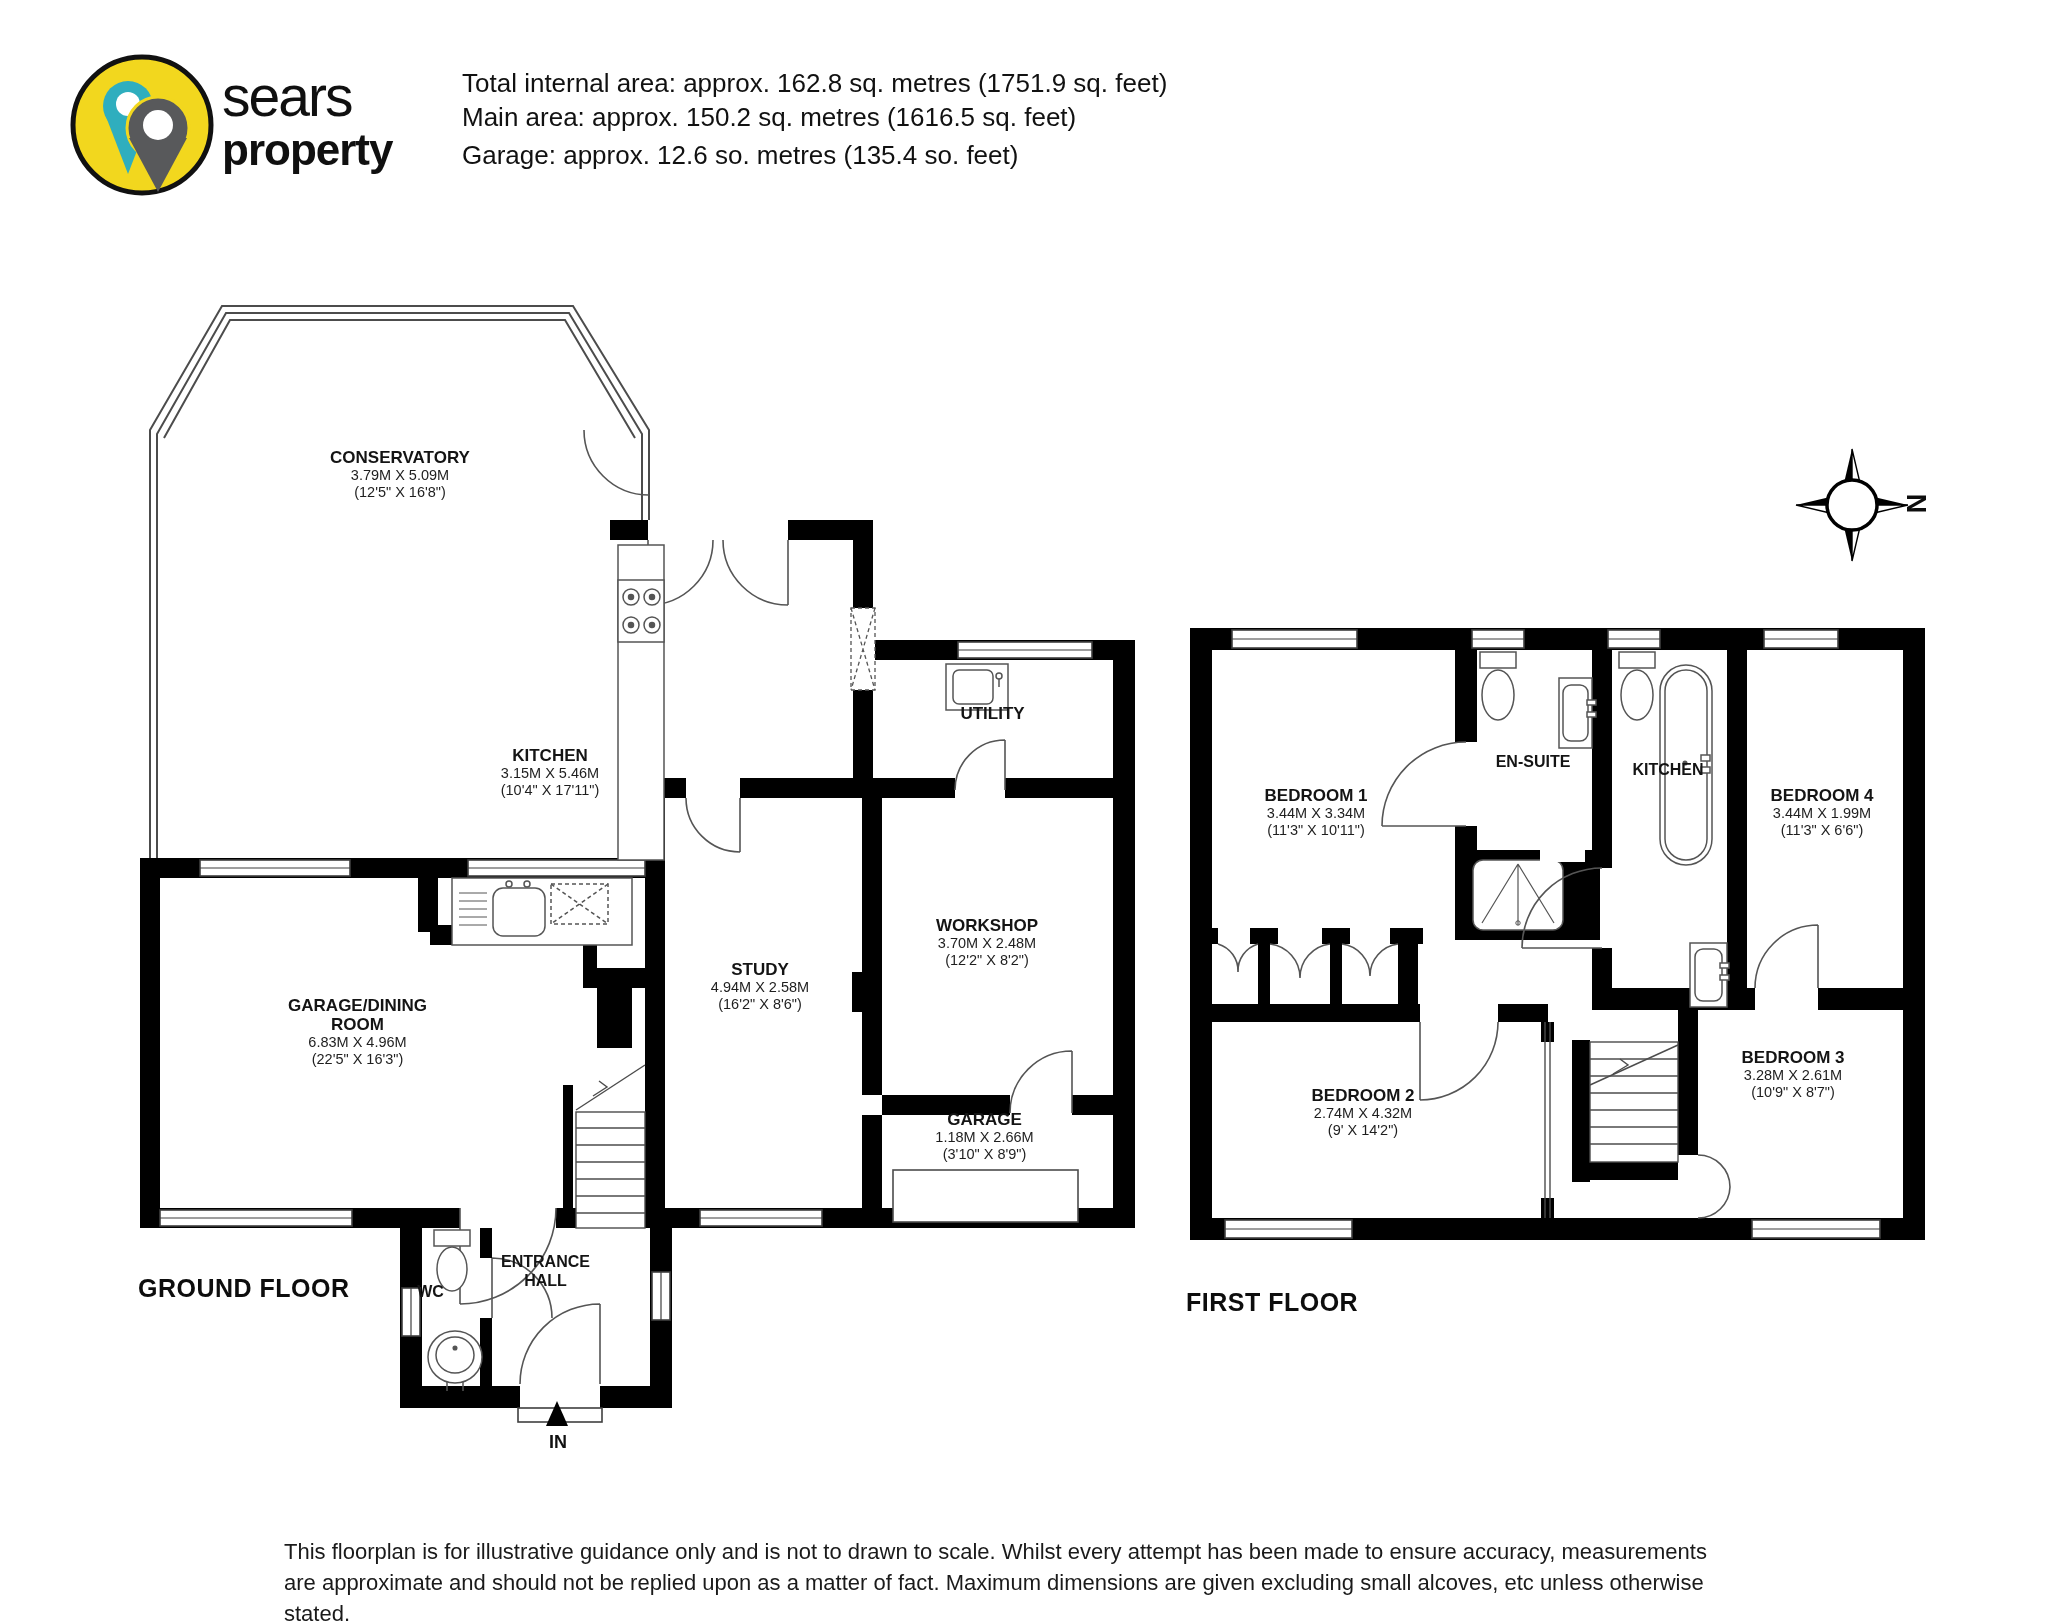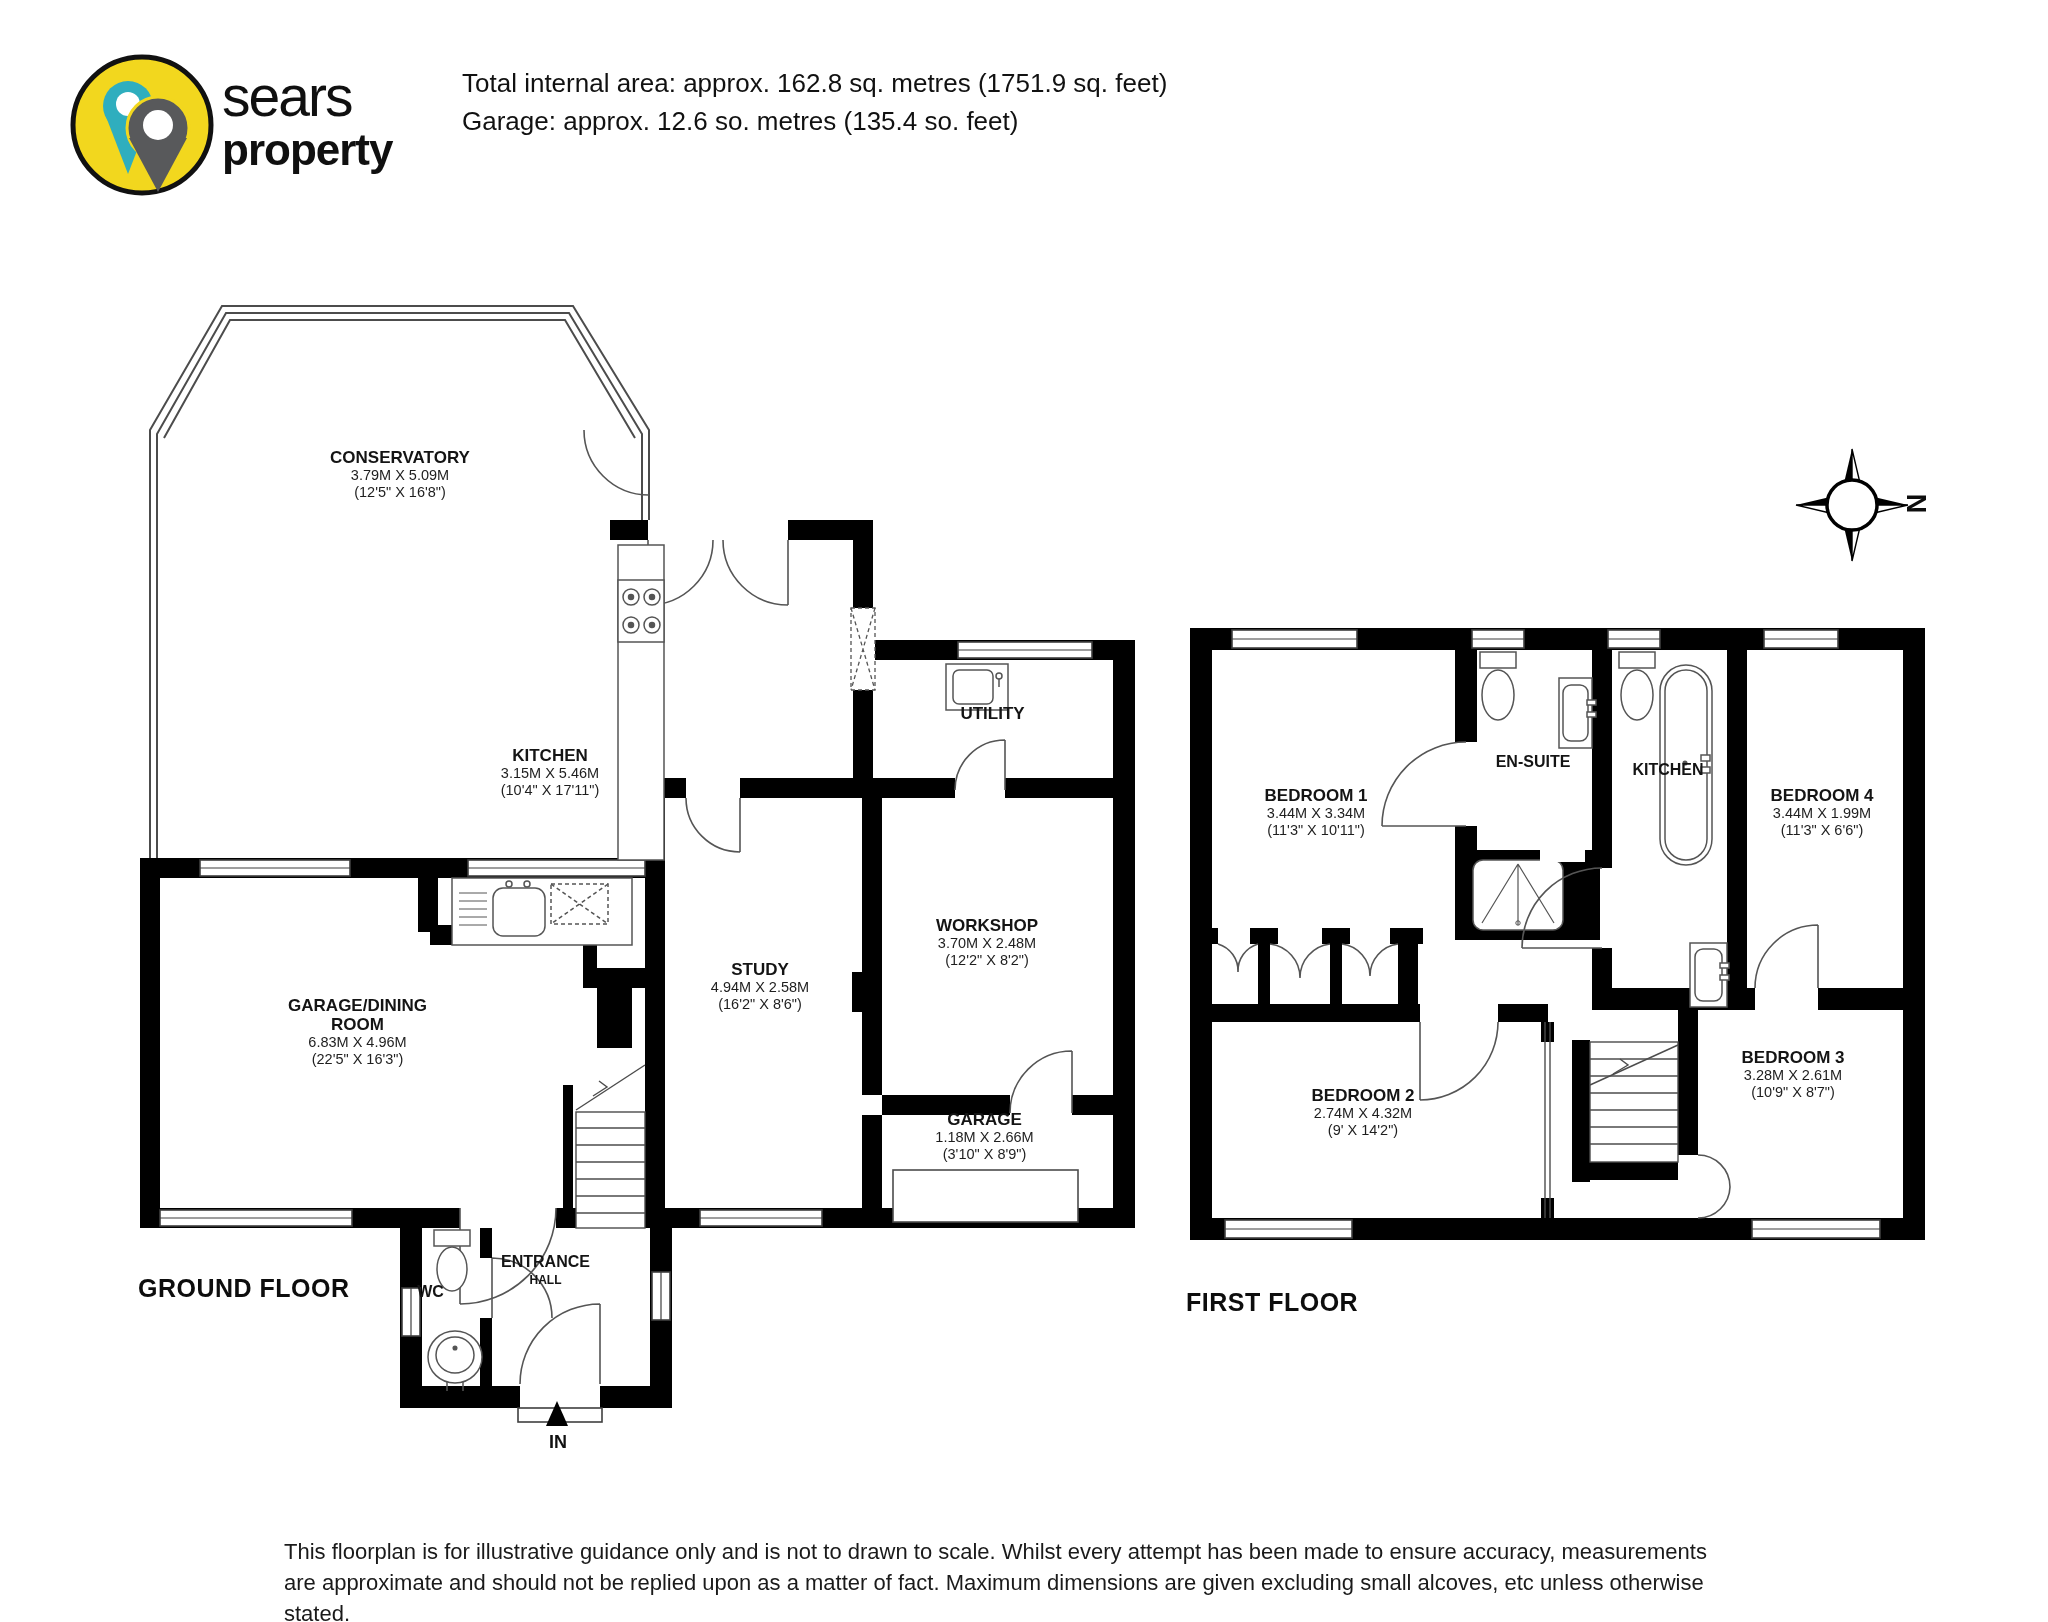--- a/index.html
+++ b/index.html
@@ -39,20 +39,21 @@
     <polygon points="61,86 119,86 90,140" fill="#58595B"></polygon>
     <circle cx="90" cy="73" r="15" fill="#fff"></circle>
   </g>
 </svg>
 <div class="brand">
   <div class="b1">sears</div>
   <div class="b2">property</div>
 </div>
 <div class="head">
   <div class="sub">Total internal area: approx. 162.8 sq. metres (1751.9 sq. feet)</div>
+  <div class="sub" style="margin-top:0">Main area: approx. 150.2 sq. metres (1616.5 sq. feet)</div>
   <div class="sub" style="margin-top:4px">Garage: approx. 12.6 so. metres (135.4 so. feet)</div>
 </div>
 
 <svg style="left:135px;top:295px" width="1010" height="1150" viewBox="0 0 1010 1150">
 
   <g fill="none" stroke="#4c4c4c" stroke-width="2">
     <path d="M 15 573 L 15 135 L 87 11 L 438 11 L 514 135 L 514 225"></path>
     <path d="M 22 573 L 22 139 L 91 18 L 434 18 L 507 139 L 507 225"></path>
     <path d="M 29 143 L 95 25 L 430 25 L 500 143"></path>
   </g>
@@ -356,21 +357,21 @@
   <div class="dm">3.70M X 2.48M</div>
   <div class="dm">(12'2" X 8'2")</div>
 </div>
 <div class="lbl" style="left:877px;top:1110px;width:215px">
   <div class="nm">GARAGE</div>
   <div class="dm">1.18M X 2.66M</div>
   <div class="dm">(3'10" X 8'9")</div>
 </div>
 <div class="lbl" style="left:468px;top:1252px;width:155px">
   <div class="nm" style="font-size:16px">ENTRANCE</div>
-  <div class="nm" style="font-size:12px">HALL</div>
+  <div class="nm" style="font-size:16px">HALL</div>
 </div>
 <div class="lbl" style="left:398px;top:1282px;width:65px">
   <div class="nm" style="font-size:16px">WC</div>
 </div>
 <div class="floorname" style="left:138px;top:1230px">GROUND FLOOR</div>
 <div class="inlbl" style="left:537px;top:1432px;width:42px">IN</div>
 
 <div class="lbl" style="left:1206px;top:786px;width:220px">
   <div class="nm">BEDROOM 1</div>
   <div class="dm">3.44M X 3.34M</div>

